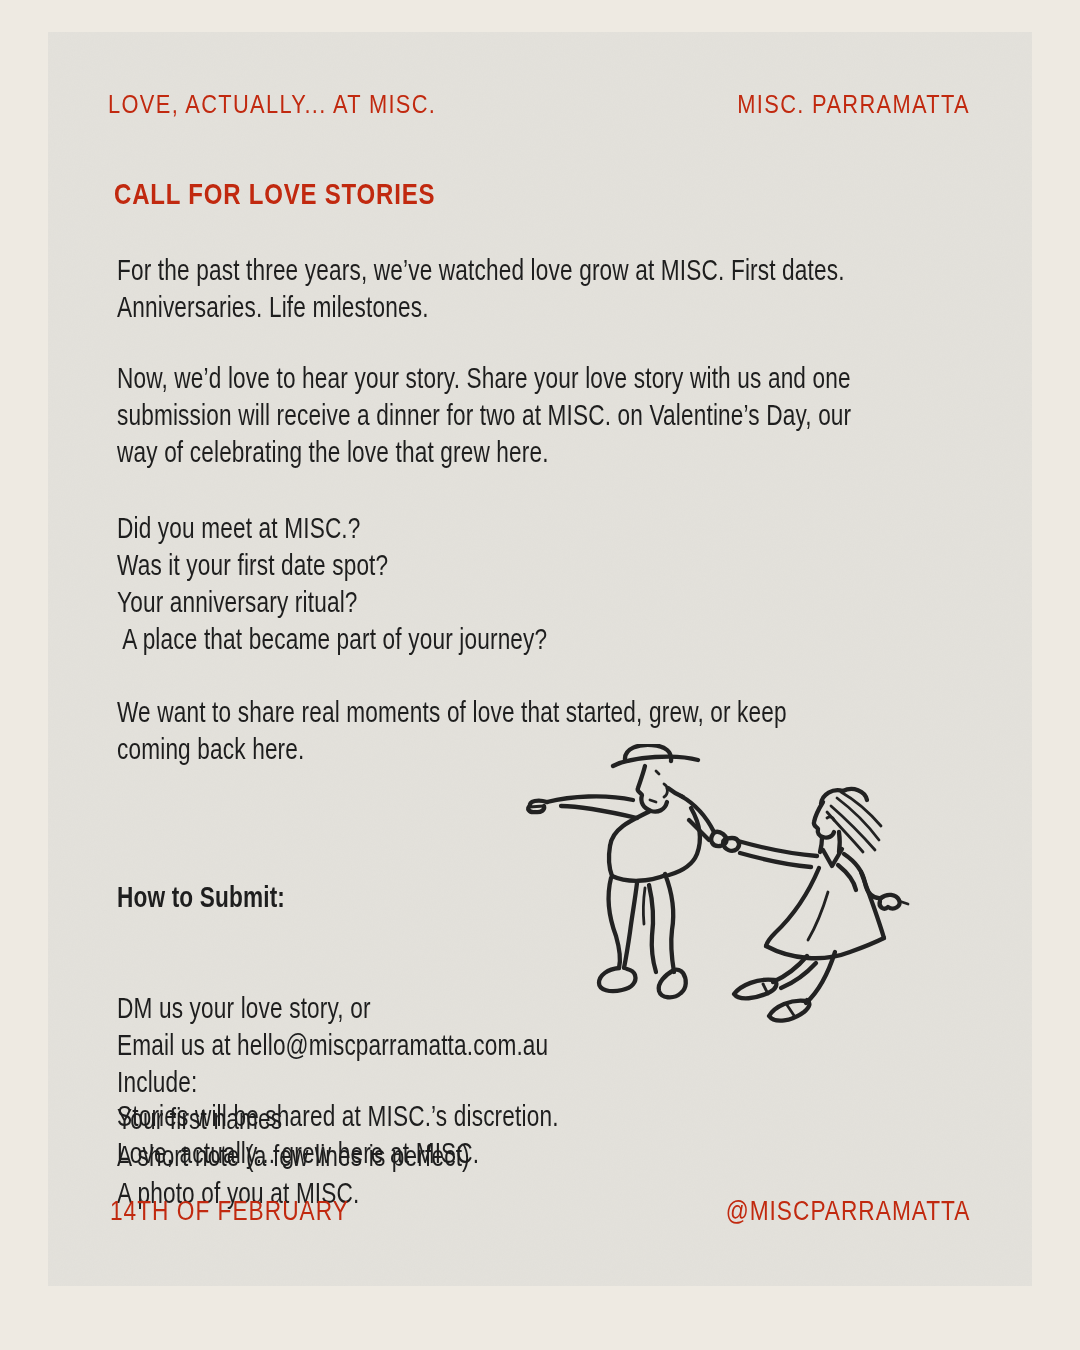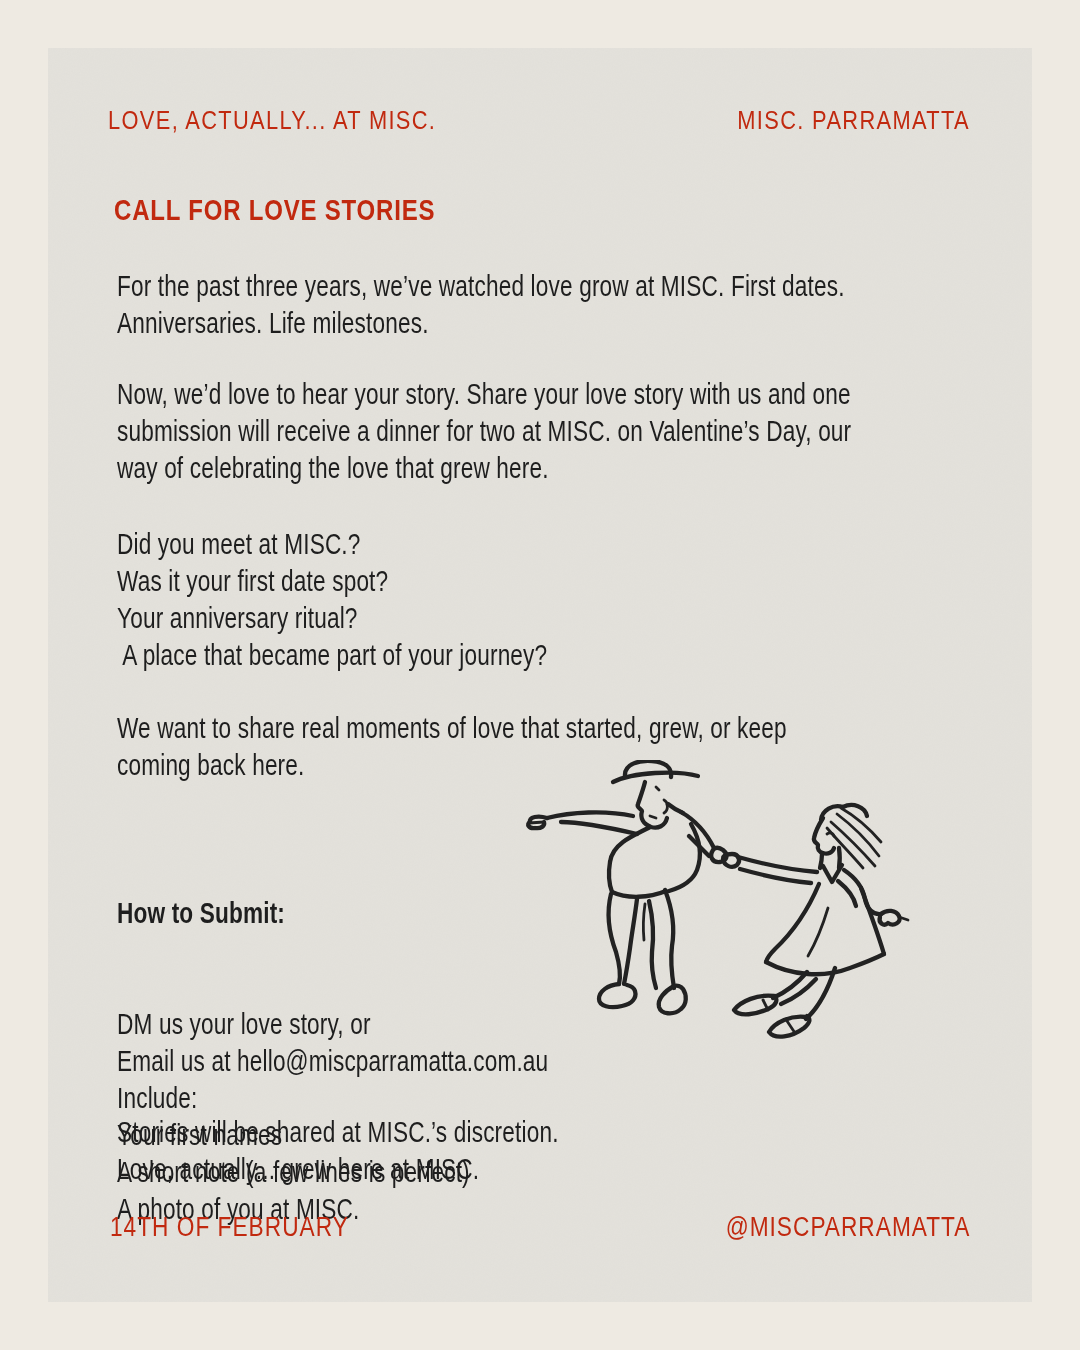--- a/index.html
+++ b/index.html
@@ -2,21 +2,21 @@
 <html style="--frame: #eeeae2; --panel: #e4e2dc; --accent: #c1290f; --ink: #1e1e1e; --sketch: #222222;"><head>
 <meta charset="utf-8">
 <style>
   :root{
     --frame:#eeeae2; --panel:#e4e2dc; --accent:#c1290f; --ink:#1e1e1e; --sketch:#222222;
   }
   *{margin:0;padding:0;box-sizing:border-box;}
   html,body{width:1080px;height:1350px;}
   body{font-family:"Liberation Sans",sans-serif;}
   .frame{position:relative;width:1080px;height:1350px;background:var(--frame);overflow:hidden;}
-  .panel{position:absolute;left:48px;top:48px;width:984px;height:1254px;background:var(--panel);}
+  .panel{position:absolute;left:48px;top:32px;width:984px;height:1254px;background:var(--panel);}
   .noise{position:absolute;left:0;top:0;width:100%;height:100%;opacity:.5;pointer-events:none;}
 
   .hdr{position:absolute;top:56px;font-size:26px;line-height:33px;letter-spacing:1.6px;
        color:var(--accent);white-space:pre;}
   .hdr.left{left:60px;transform:scaleX(.84);transform-origin:0 0;}
   .hdr.right{right:62px;transform:scaleX(.84);transform-origin:100% 0;}
 
   .title{position:absolute;left:66px;top:143px;font-size:30px;line-height:37px;font-weight:bold;
          letter-spacing:1px;color:var(--accent);white-space:pre;
          transform:scaleX(.80);transform-origin:0 0;}

